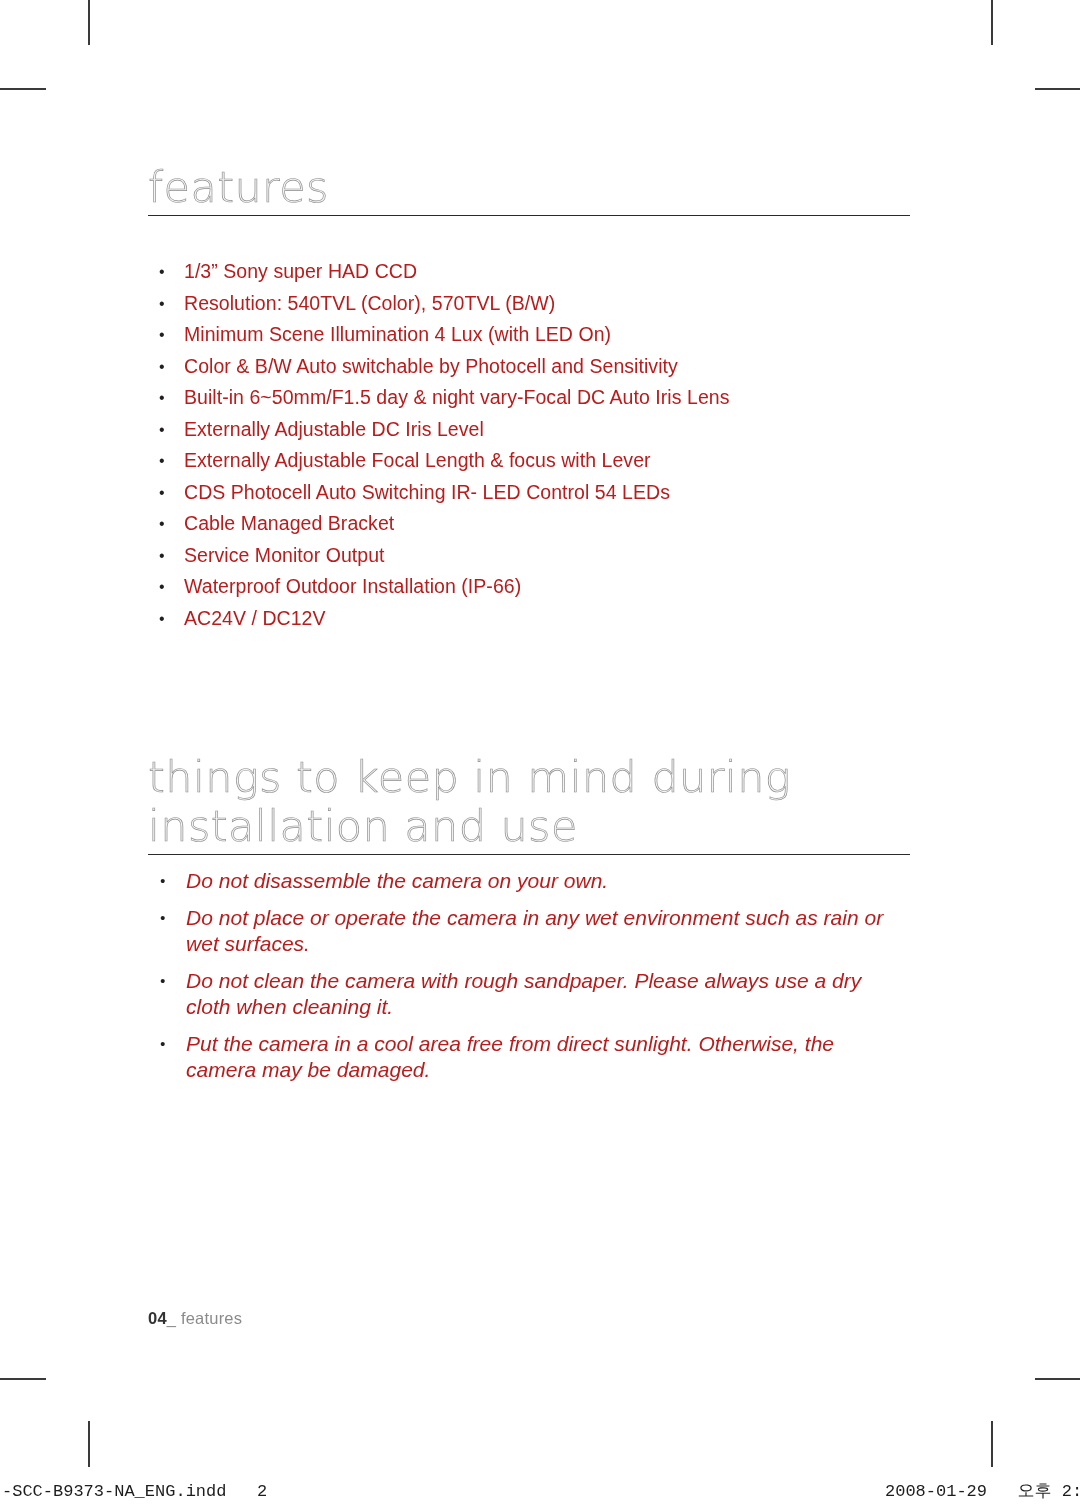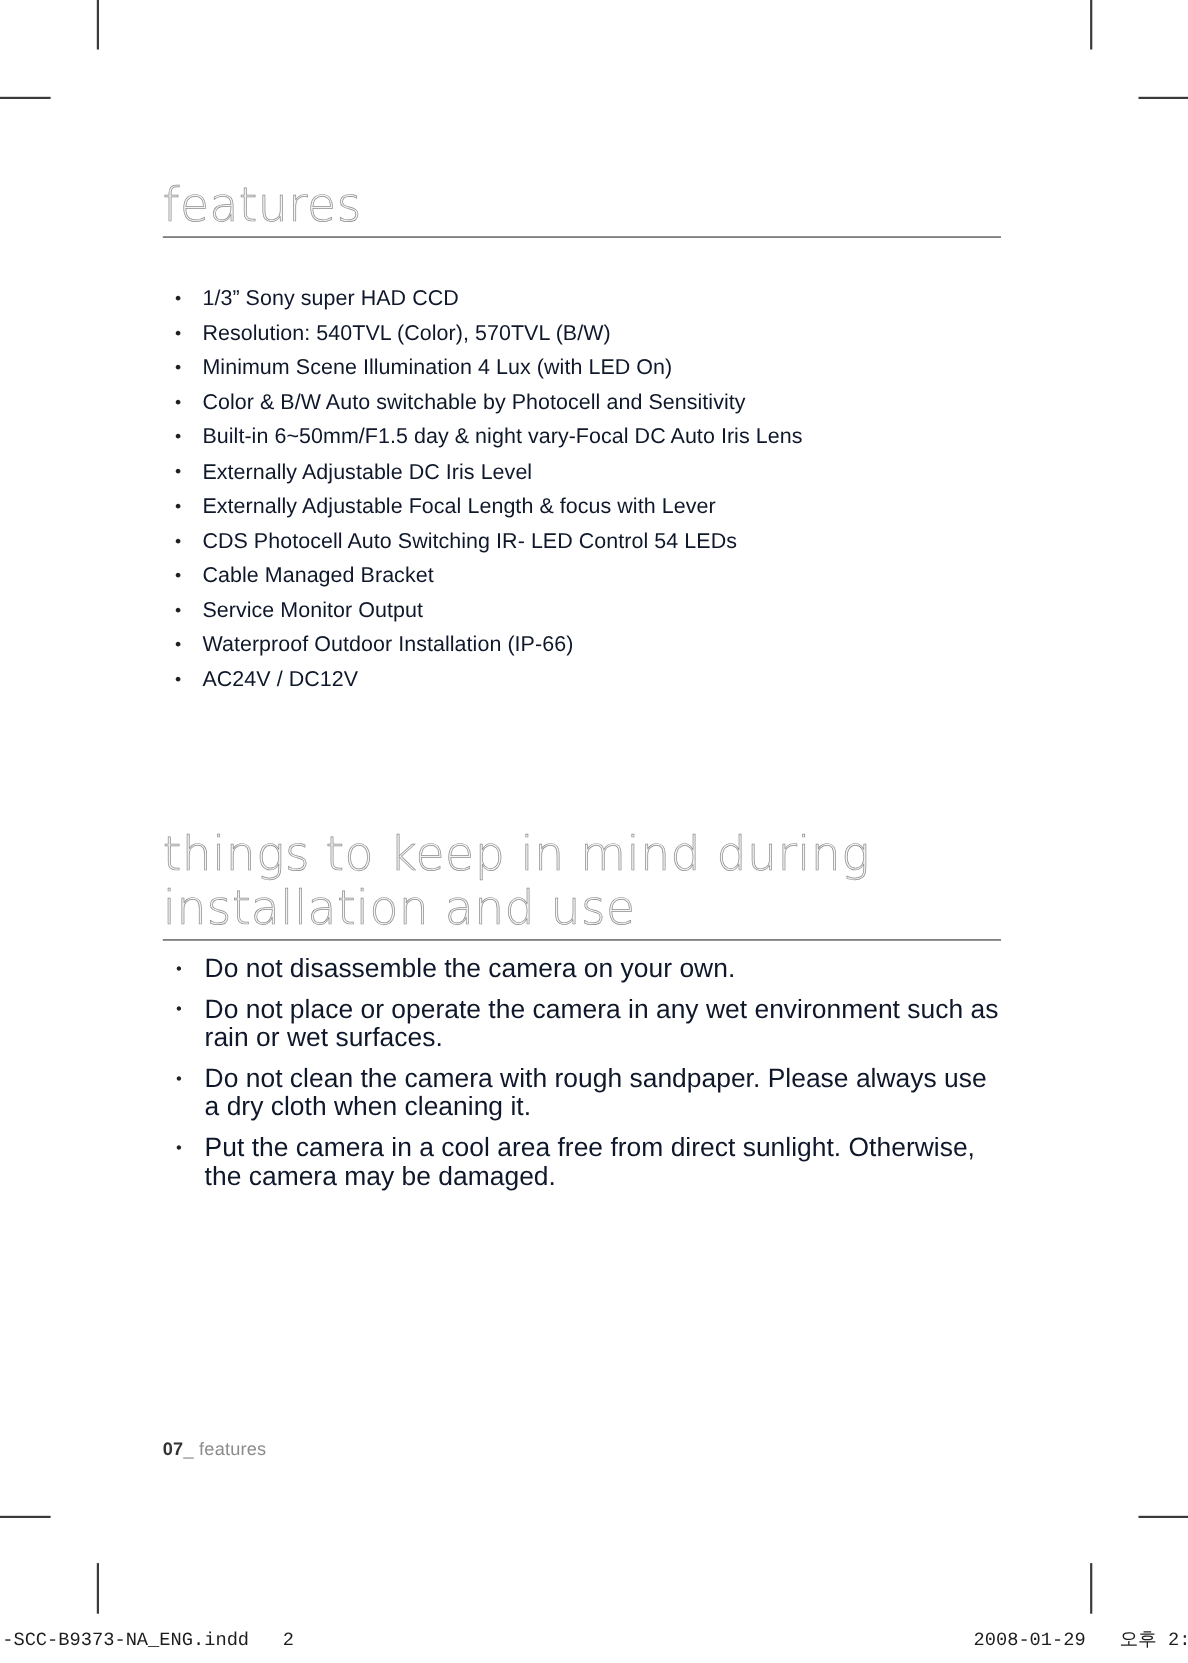--- a/index.html
+++ b/index.html
@@ -63,21 +63,21 @@
     background: #2b2b2b;
     margin-top: 1px;
   }
 
   
   .bullet-list { list-style: none; }
 
   .bullet-item {
     position: relative;
     padding-left: 36px;
-    color: #0f172a;
+    color: #b91c1c;
   }
   .bullet-item::before {
     content: "\2022";
     position: absolute;
     left: 11px;
     top: 0;
     font-size: 15px;
     line-height: inherit;
     color: #231f20;
   }
@@ -87,25 +87,26 @@
   #features-list .bullet-item {
     font-size: 19.5px;
     line-height: 31.5px;
     letter-spacing: 0.05px;
   }
   #features-list .bullet-item::before { font-size: 16px; }
 
   
   #cautions-list { margin-top: 13px; }
   #cautions-list .bullet-item {
-    font-size: 24px;
+    font-size: 21px;
     line-height: 26.5px;
     letter-spacing: 0.02px;
     margin-bottom: 10px;
     padding-left: 38px;
+    font-style: italic;
   }
   #cautions-list .bullet-item::before { left: 12px; }
 
   
   #page-footer {
     position: absolute;
     left: 148px;
     top: 1308px;
     font-size: 16.5px;
     line-height: 20px;
@@ -171,16 +172,16 @@
 
     <ul class="bullet-list" id="cautions-list">
       <li class="bullet-item">Do not disassemble the camera on your own.</li>
       <li class="bullet-item">Do not place or operate the camera in any wet environment such as rain or wet surfaces.</li>
       <li class="bullet-item">Do not clean the camera with rough sandpaper. Please always use a dry cloth when cleaning it.</li>
       <li class="bullet-item">Put the camera in a cool area free from direct sunlight. Otherwise, the camera may be damaged.</li>
     </ul>
   </section>
 </div>
 
-<div id="page-footer"><span class="folio">07</span><span class="folio-sep">_</span> <span>features</span></div>
+<div id="page-footer"><span class="folio">04</span><span class="folio-sep">_</span> <span>features</span></div>
 
 <div class="slug" id="slug-left">-SCC-B9373-NA_ENG.indd   2</div>
 <div class="slug" id="slug-right">2008-01-29   오후 2:5</div>
 
 </body></html>

